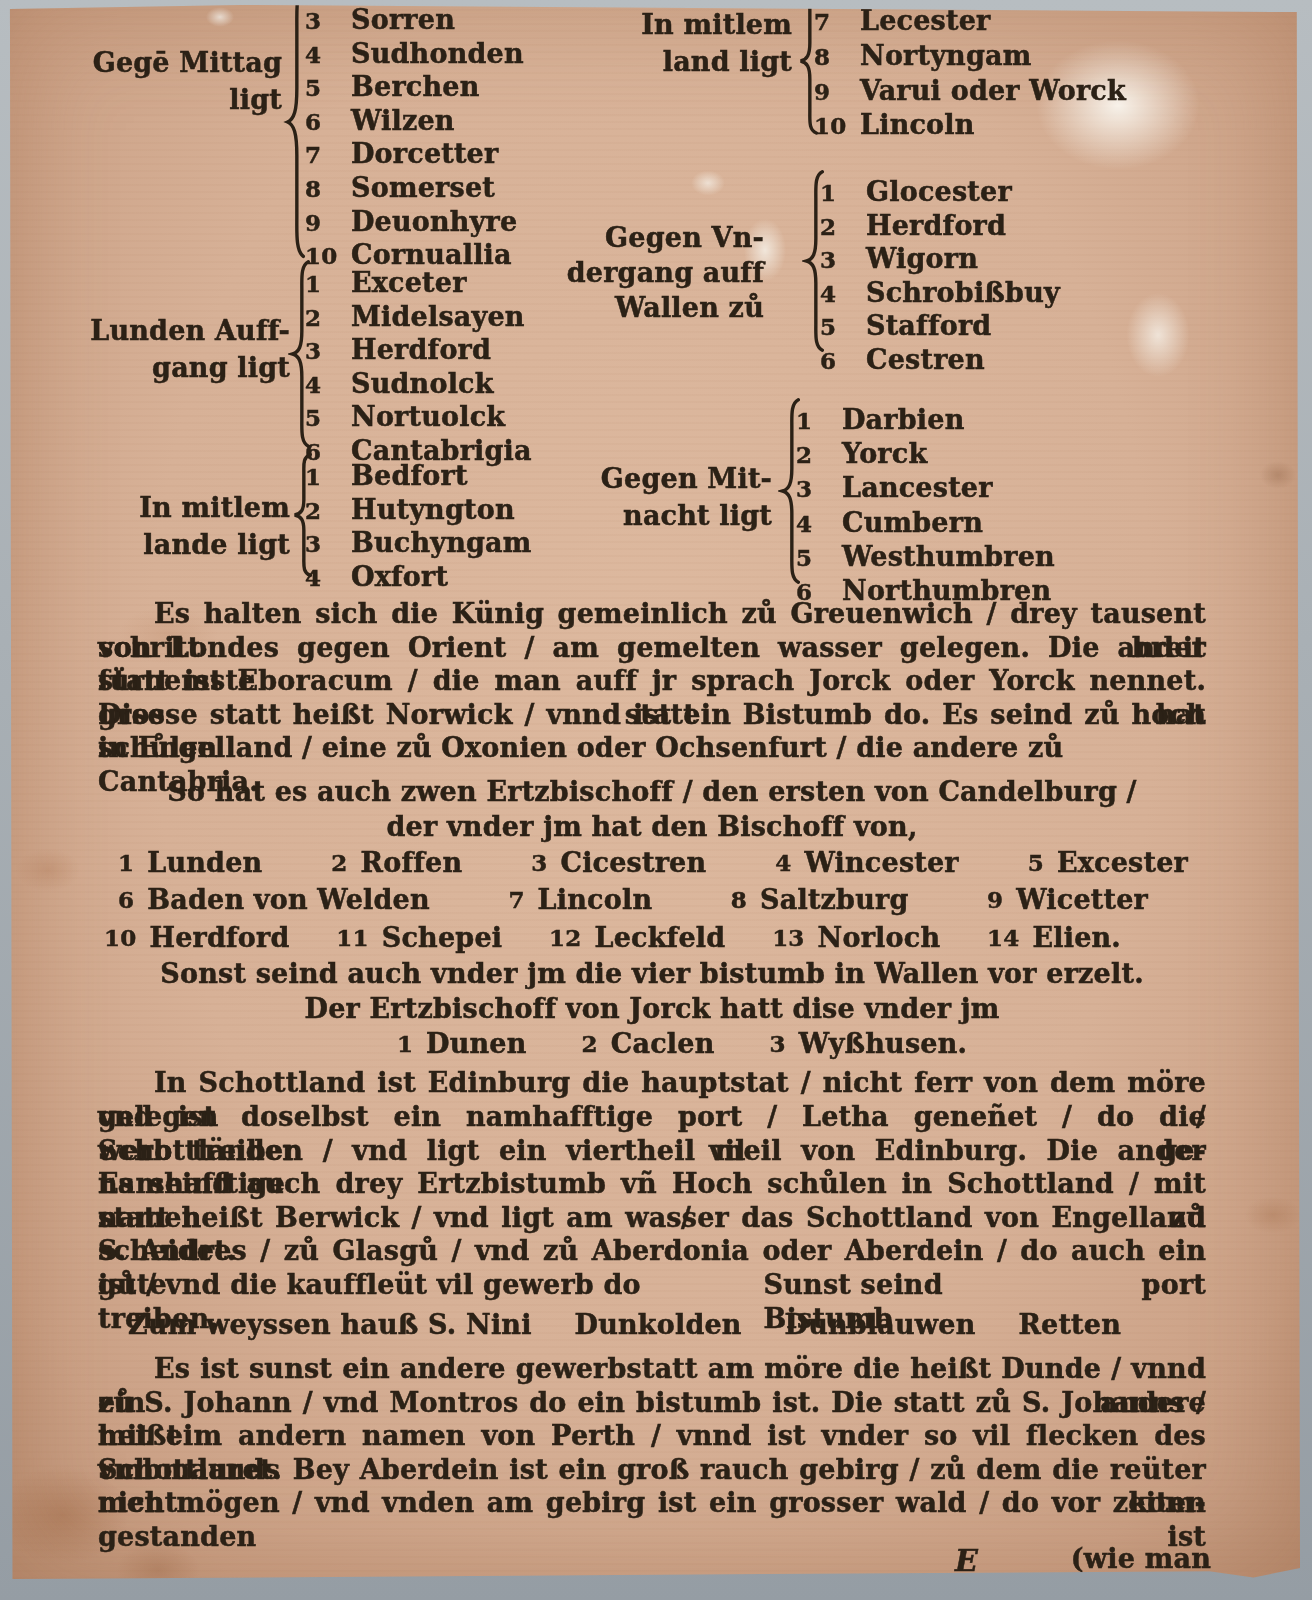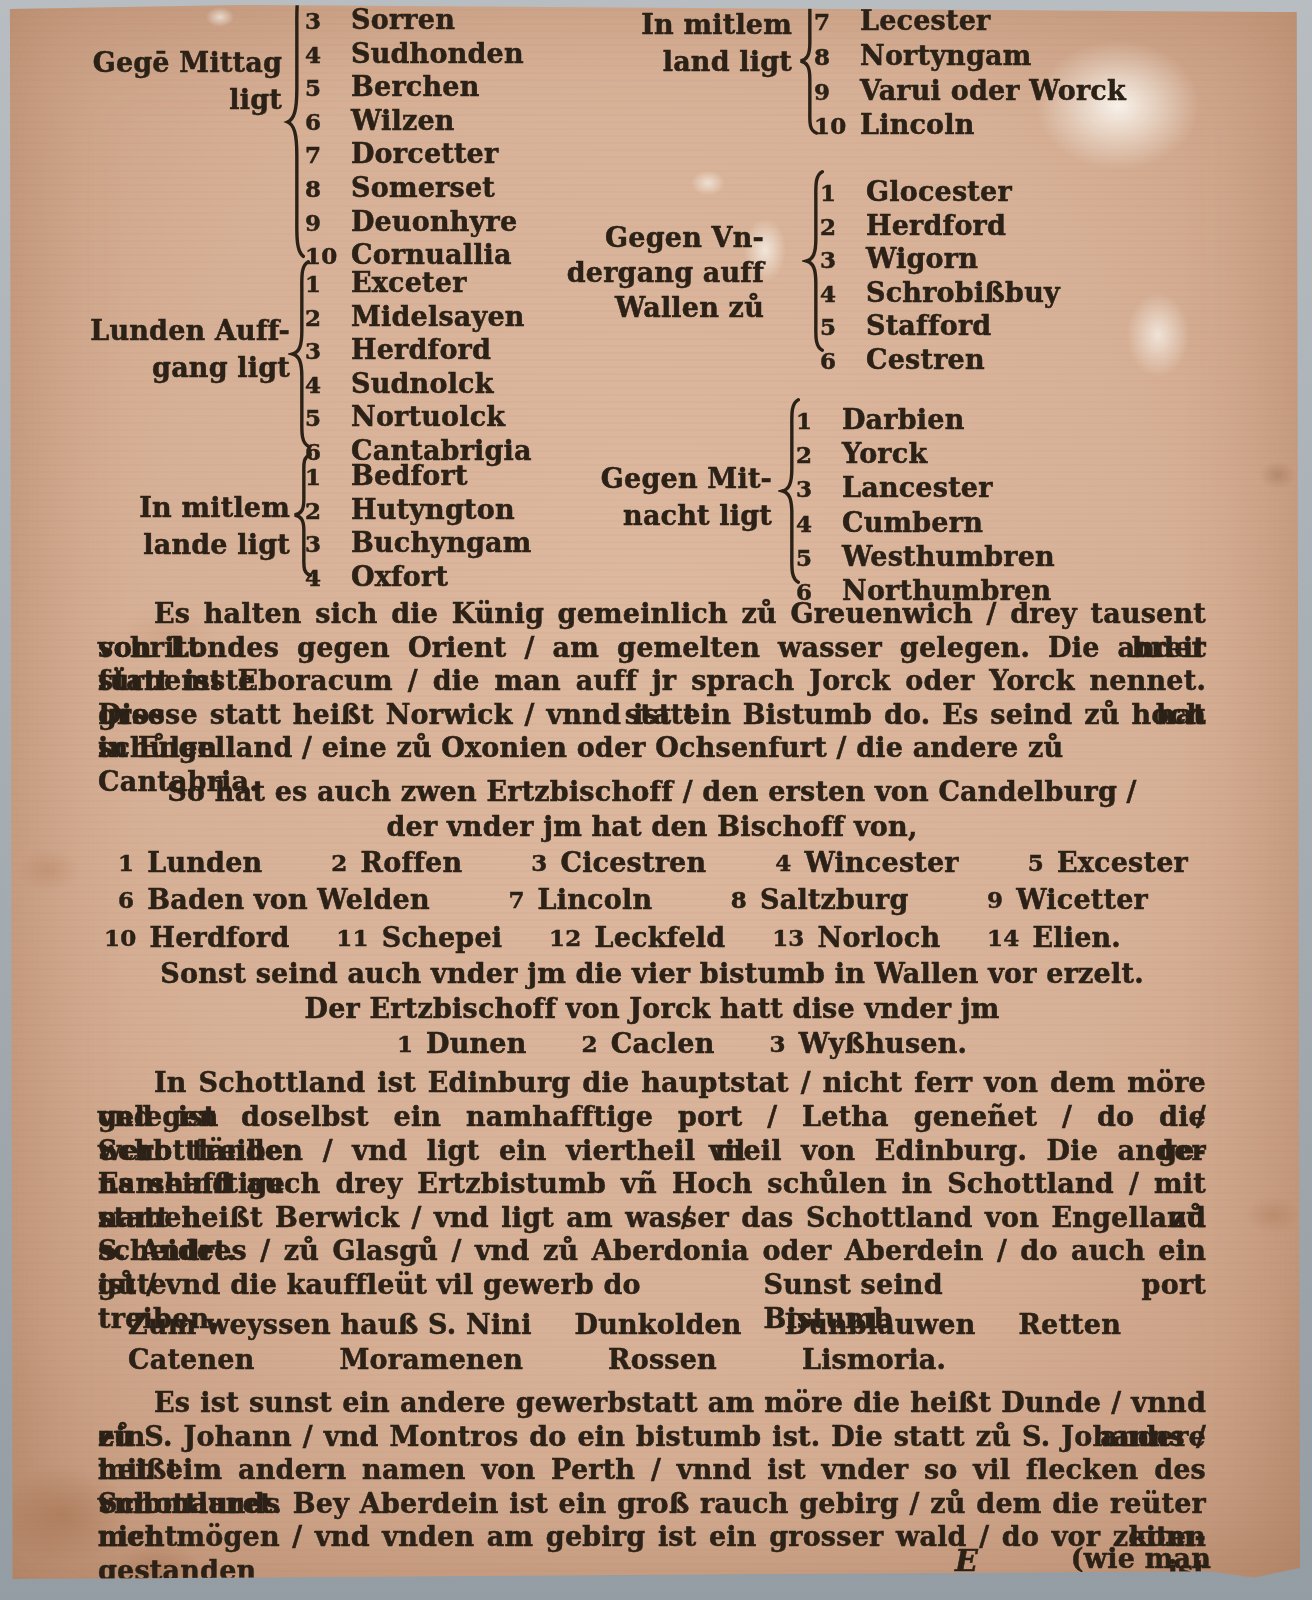--- a/index.html
+++ b/index.html
@@ -360,26 +360,20 @@
           <span>ist / vnd die kauffleüt vil gewerb do treiben.</span>
           <span>Sunst seind Bistumb</span>
         </div>
 
         <div class="srow1 gap4">
           <span>Zum weyssen hauß S. Nini</span>
           <span>Dunkolden</span>
           <span>Dunblauwen</span>
           <span>Retten</span>
         </div>
-        <div class="srow2">
-          <span>Catenen</span>
-          <span>Moramenen</span>
-          <span>Rossen</span>
-          <span>Lismoria.</span>
-        </div>
 
         <div class="tl j ind gap8">Es ist sunst ein andere gewerbstatt am möre die heißt Dunde / vnnd ein andere</div>
         <div class="tl j">zů S. Johann / vnd Montros do ein bistumb ist. Die statt zů S. Johanns / heißt</div>
         <div class="tl j">mit eim andern namen von Perth / vnnd ist vnder so vil flecken des Schottlands</div>
         <div class="tl j">vmbmauret. Bey Aberdein ist ein groß rauch gebirg / zů dem die reüter nicht kom-</div>
         <div class="tl j">men mögen / vnd vnden am gebirg ist ein grosser wald / do vor zeiten gestanden ist</div>
       </div>
 
       <div class="footer">
         <span class="sig">E</span>

